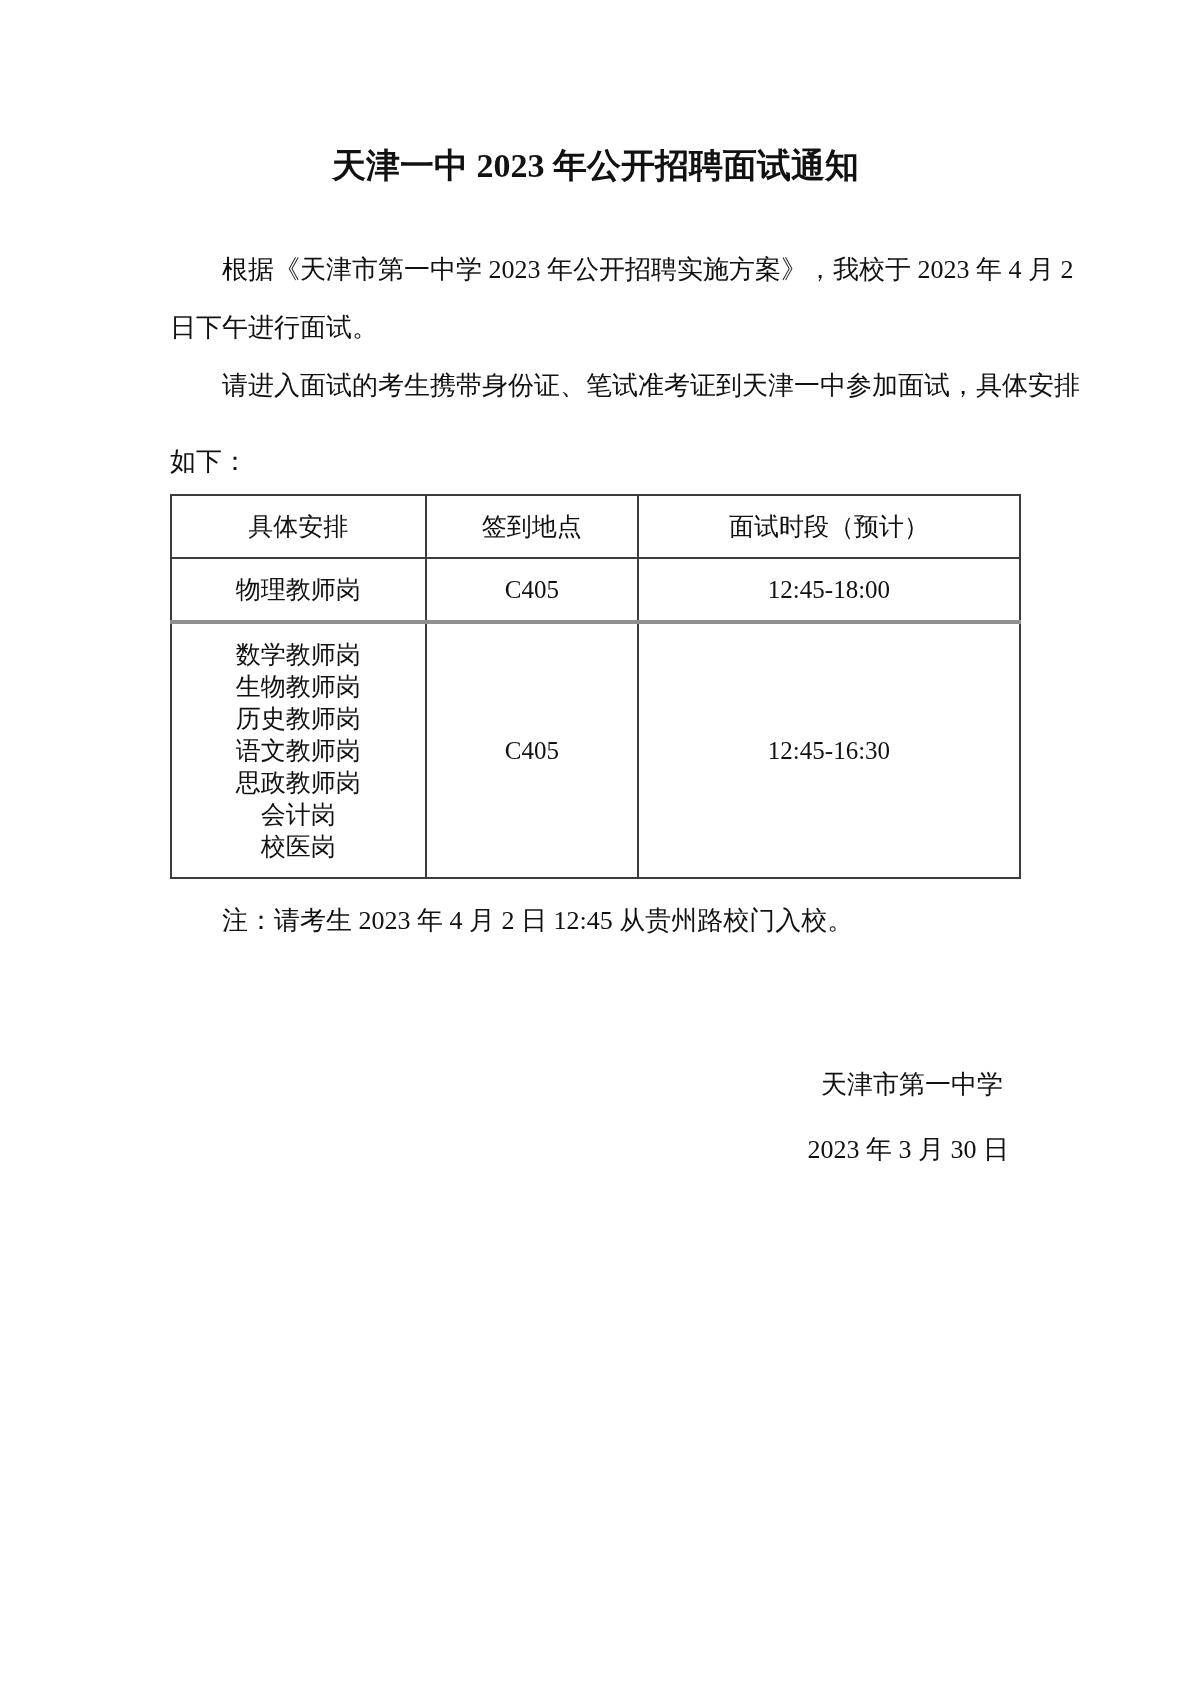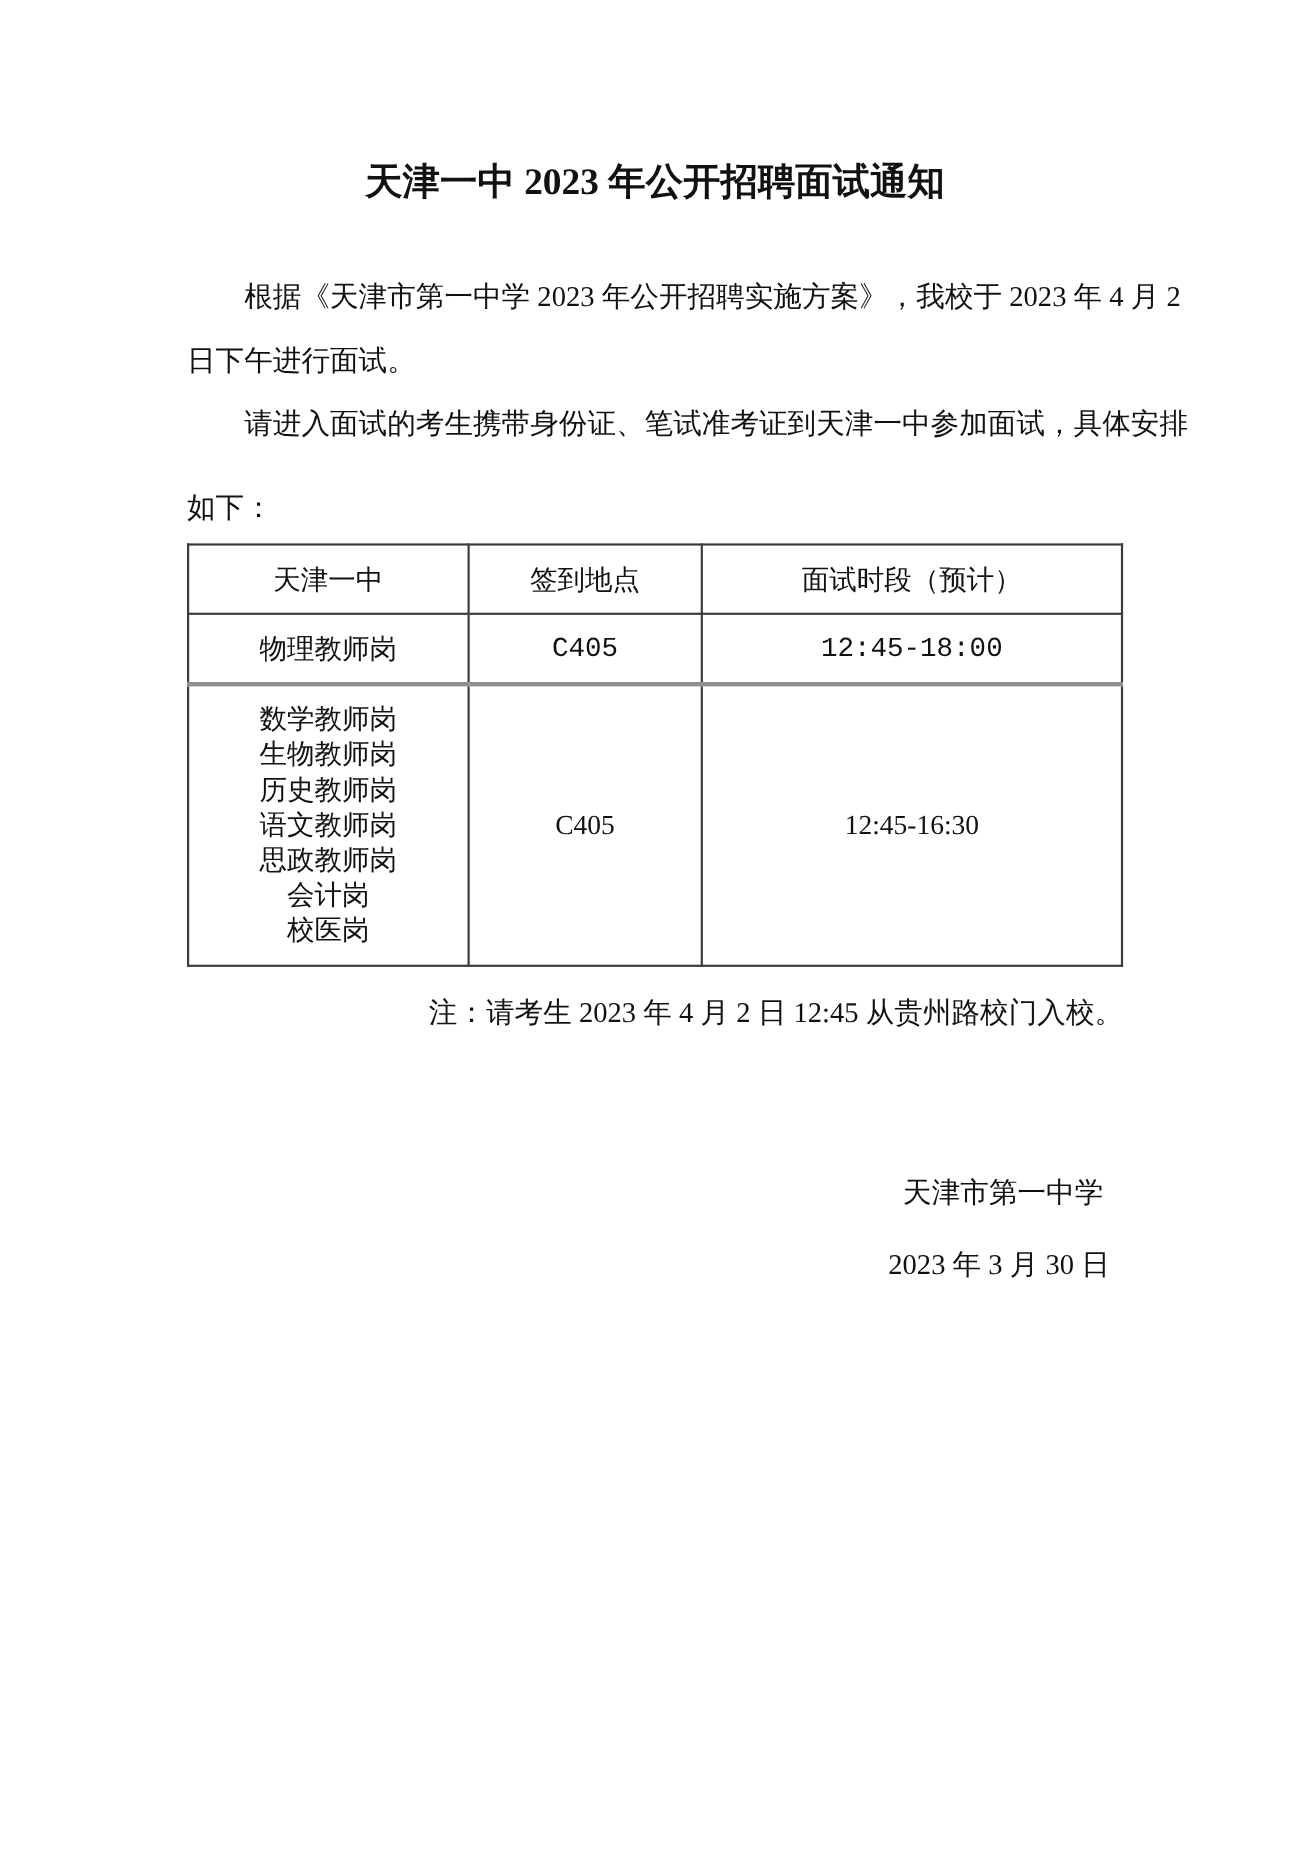--- a/index.html
+++ b/index.html
@@ -29,21 +29,21 @@
   }
 
   .body-line {
     position: absolute;
     left: 170px;
     width: 851px;
     font-size: 26px;
     line-height: 36px;
     white-space: nowrap;
   }
-  .indent { padding-left: 52px; text-align: right; }
+  .indent { padding-left: 52px; }
 
   .line-p1-1 { top: 252px; }
   .line-p1-2 { top: 310px; }
   .line-p2-1 { top: 368px; }
   .line-p2-2 { top: 444px; }
 
   .schedule-table {
     position: absolute;
     top: 494px;
     left: 170px;
@@ -58,21 +58,21 @@
     border: 2px solid #3c3c3c;
     text-align: center;
     vertical-align: middle;
     font-weight: normal;
     padding: 0;
   }
   .schedule-table .col-1 { width: 30%; }
   .schedule-table .col-2 { width: 25%; }
   .schedule-table .col-3 { width: 45%; }
   .schedule-table .header-row th { height: 63px; }
-  .schedule-table .row-1 td { height: 64px; font-family: Liberation Mono, monospace; }
+  .schedule-table .row-1 td { height: 64px; }
   .schedule-table .row-2 td { height: 256px; margin-left: 36px; }
   .schedule-table .row-2 td { border-top: 4px solid #8f8f8f; }
   .position-item { line-height: 32px; }
 
   .note-line {
     position: absolute;
     top: 903px;
     left: 170px;
     width: 851px;
     font-size: 26px;
@@ -110,21 +110,21 @@
   <div class="body-line line-p2-2">如下：</div>
 
   <table class="schedule-table">
     <colgroup>
       <col class="col-1">
       <col class="col-2">
       <col class="col-3">
     </colgroup>
     <thead>
       <tr class="header-row">
-        <th>天津一中</th>
+        <th>具体安排</th>
         <th>签到地点</th>
         <th>面试时段（预计）</th>
       </tr>
     </thead>
     <tbody>
       <tr class="row-1">
         <td>物理教师岗</td>
         <td>C405</td>
         <td>12:45-18:00</td>
       </tr>

